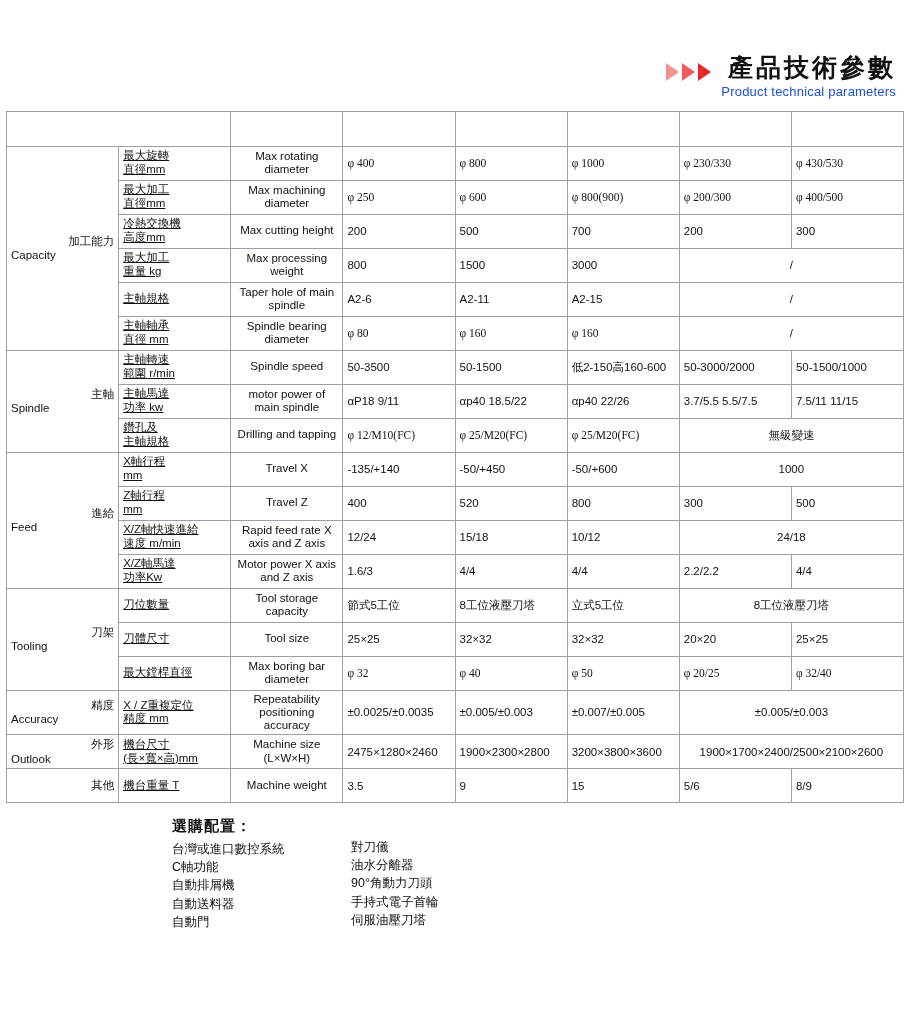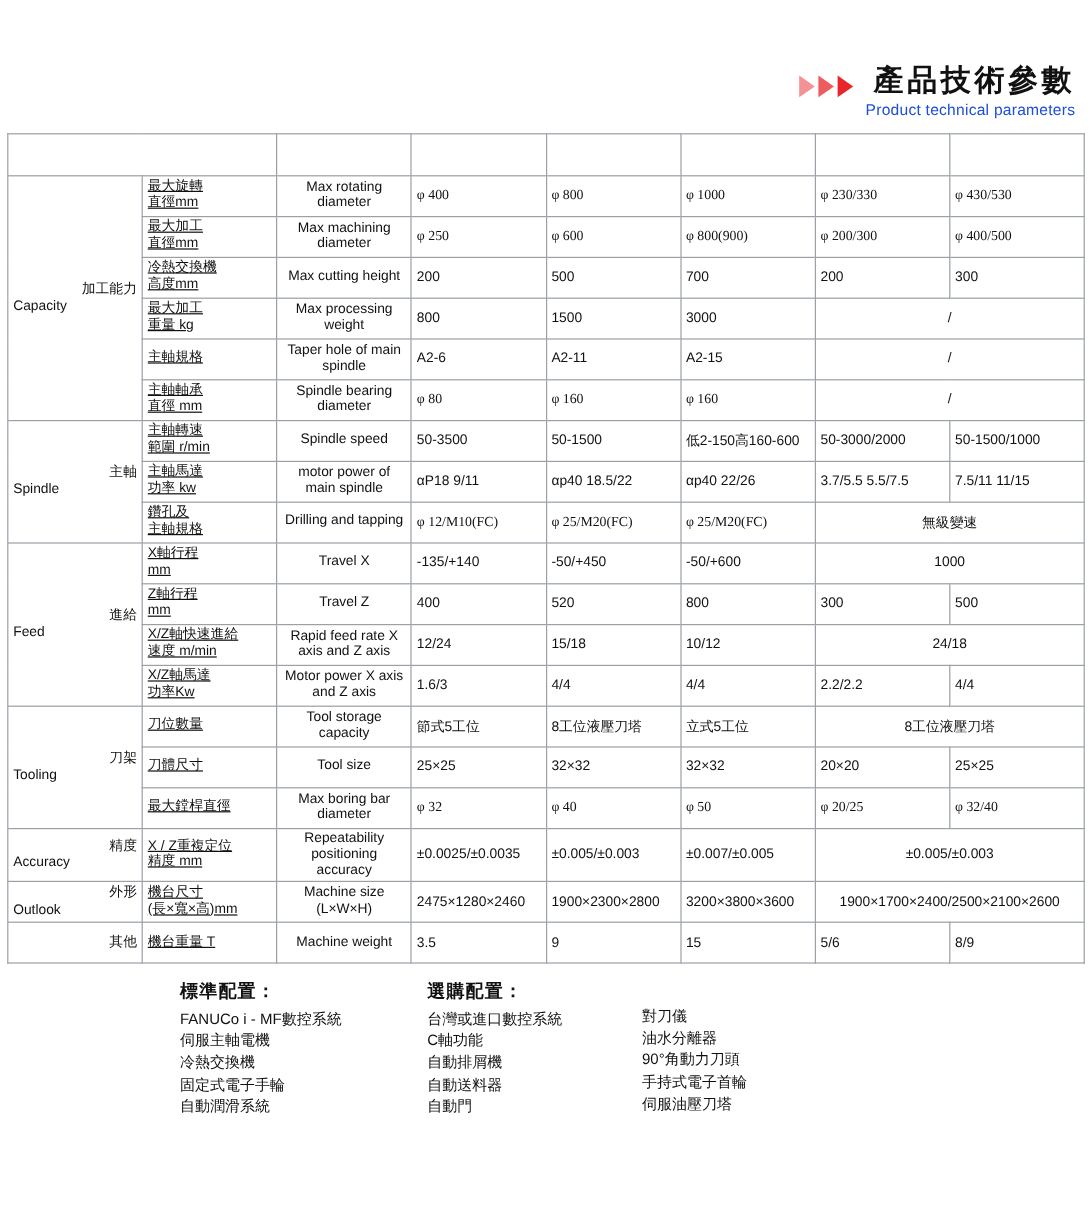--- a/index.html
+++ b/index.html
@@ -363,30 +363,20 @@
         <td class="c-v2">15</td>
         <td class="c-v3">5/6</td>
         <td class="c-v3">8/9</td>
       </tr>
 
     </tbody>
   </table>
 
   <div class="config">
 
-    <div class="cfg-col col-std1">
-      <div class="cfg-title">標準配置：</div>
-      <div class="cfg-list">
-        <div>FANUCo i - MF數控系統</div>
-        <div>伺服主軸電機</div>
-        <div>冷熱交換機</div>
-        <div>固定式電子手輪</div>
-        <div>自動潤滑系統</div>
-      </div>
-    </div>
 
 
     <div class="spacer"></div>
 
     <div class="cfg-col col-opt1">
       <div class="cfg-title">選購配置：</div>
       <div class="cfg-list">
         <div>台灣或進口數控系統</div>
         <div>C軸功能</div>
         <div>自動排屑機</div>

